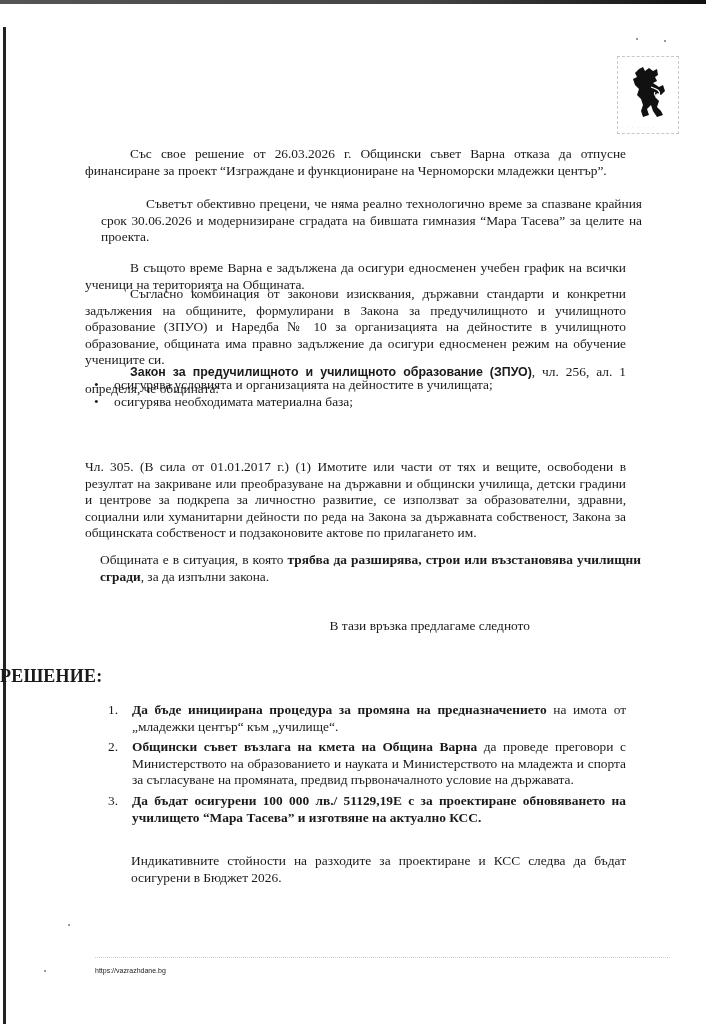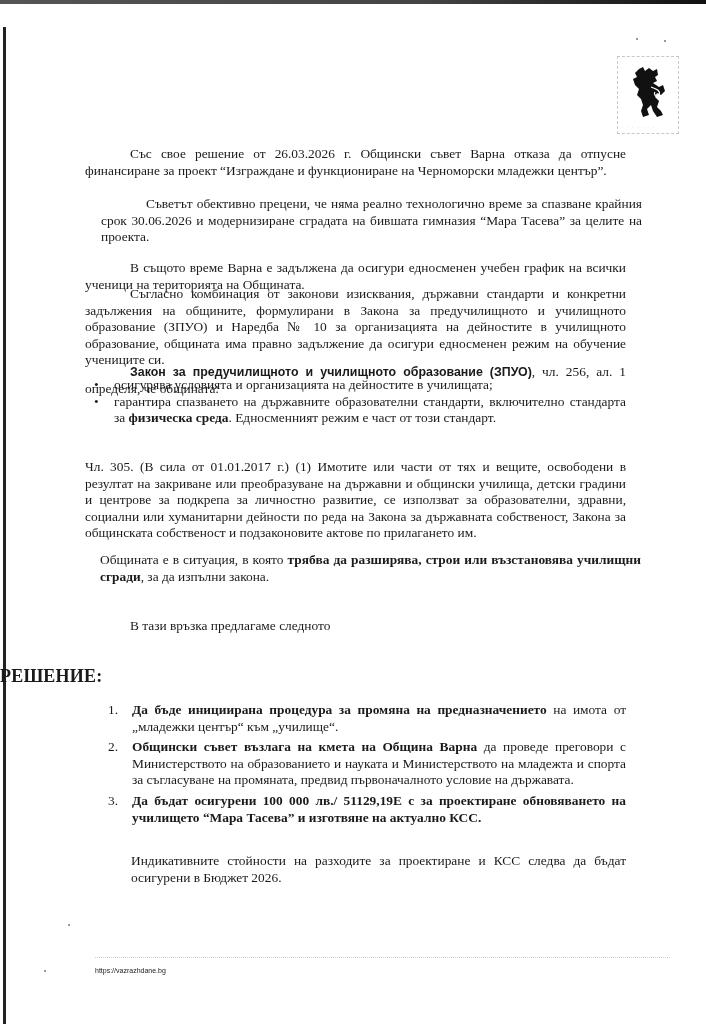--- a/index.html
+++ b/index.html
@@ -51,28 +51,28 @@
 <div class="crest-caption">· · · · · · ·</div>
 
 <div class="text indent" style="top:146px;">Със свое решение от 26.03.2026 г. Общински съвет Варна отказа да отпусне финансиране за проект “Изграждане и функциониране на Черноморски младежки център”.</div>
 <div class="text indent" style="top:196px;margin-left:16px;">Съветът обективно прецени, че няма реално технологично време за спазване крайния срок 30.06.2026 и модернизиране сградата на бившата гимназия “Мара Тасева” за целите на проекта.</div>
 <div class="text indent" style="top:260px;">В същото време Варна е задължена да осигури едносменен учебен график на всички ученици на територията на Общината.</div>
 <div class="text indent" style="top:278px;margin-top:8px;">Съгласно комбинация от законови изисквания, държавни стандарти и конкретни задължения на общините, формулирани в Закона за предучилищното и училищното образование (ЗПУО) и Наредба № 10 за организацията на дейностите в училищното образование, общината има правно задължение да осигури едносменен режим на обучение учениците си.</div>
 <div class="text indent" style="top:356px;margin-top:8px;"><span class="sans-bold">Закон за предучилищното и училищното образование (ЗПУО)</span><span>, чл. 256, ал. 1 определя, че общината:</span></div>
 
 <ul class="bullets" style="top:377px;">
   <li>осигурява условията и организацията на дейностите в училищата;</li>
-  <li><span>гарантира спазването на държавните образователни стандарти, включително стандарта за </span><b>физическа среда</b><span>. Едносменният режим е част от този стандарт.</span></li>
+  <li>осигурява необходимата материална база;</li>
 </ul>
 
 <div class="text" style="top:459px;">Чл. 305. (В сила от 01.01.2017 г.) (1) Имотите или части от тях и вещите, освободени в резултат на закриване или преобразуване на държавни и общински училища, детски градини и центрове за подкрепа за личностно развитие, се използват за образователни, здравни, социални или хуманитарни дейности по реда на Закона за държавната собственост, Закона за общинската собственост и подзаконовите актове по прилагането им.</div>
 
 <div class="text" style="top:552px;margin-left:15px;"><span>Общината е в ситуация, в която </span><b>трябва да разширява, строи или възстановява училищни сгради</b><span>, за да изпълни закона.</span></div>
 
-<div class="text" style="top:618px; left:130px; width:400px; text-align:left;">В тази връзка предлагаме следното</div>
+<div class="text" style="top:618px; left:130px; width:400px; text-align:right;">В тази връзка предлагаме следното</div>
 
 <div class="heading">РЕШЕНИЕ:</div>
 
 <ol class="decision" style="top:702px;">
   <li><span class="num">1.</span><b>Да бъде инициирана процедура за промяна на предназначението</b><span> на имота от „младежки център“ към „училище“.</span></li>
   <li><span class="num">2.</span><b>Общински съвет възлага на кмета на Община Варна</b><span> да проведе преговори с Министерството на образованието и науката и Министерството на младежта и спорта за съгласуване на промяната, предвид първоначалното условие на държавата.</span></li>
   <li><span class="num">3.</span><b>Да бъдат осигурени 100 000 лв./ 51129,19Е с за проектиране обновяването на училището “Мара Тасева” и изготвяне на актуално КСС.</b><span></span></li>
 </ol>
 
 <div class="text" style="top:853px; left:131px; width:495px;">Индикативните стойности на разходите за проектиране и КСС следва да бъдат осигурени в Бюджет 2026.</div>

